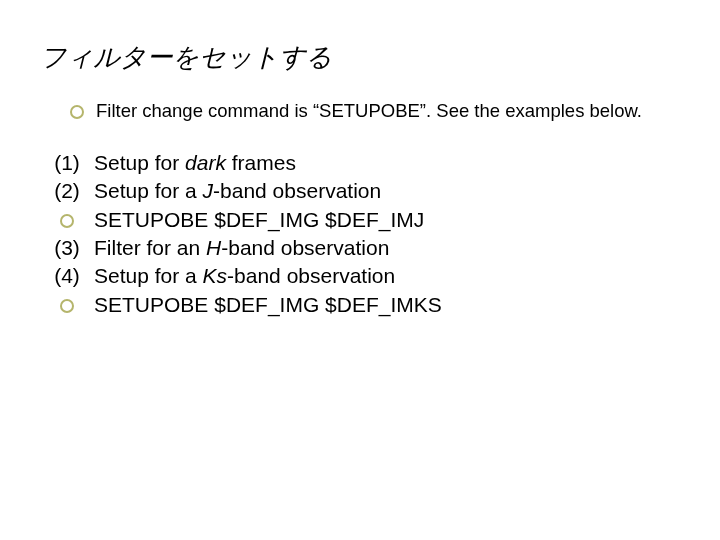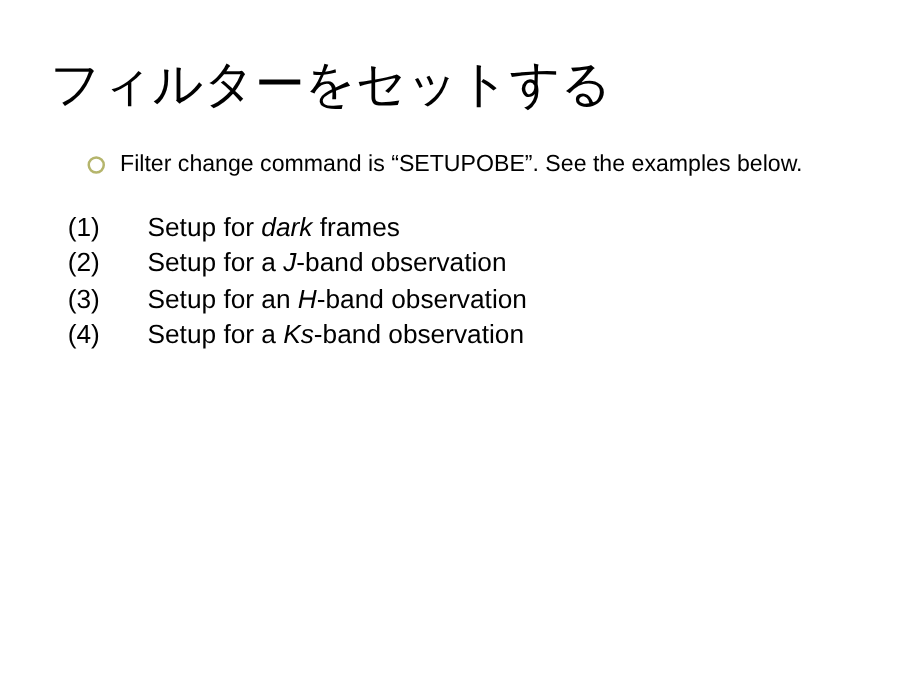--- a/index.html
+++ b/index.html
@@ -11,23 +11,24 @@
     font-family: Arial, "Hiragino Kaku Gothic ProN", "Yu Gothic", Meiryo, sans-serif;
     color: #000;
   }
   .slide {
     box-sizing: border-box;
     width: 720px;
     height: 540px;
     padding: 40px 40px 0 40px;
   }
   .title {
-    font-size: 40px;
+    font-size: 26px;
     font-weight: 400;
     margin: 0 0 24px 0;
+    font-style: italic;
   }
   .intro {
     display: flex;
     align-items: flex-start;
     margin: 0 0 26px 30px;
     font-size: 18.5px;
     line-height: 1.3;
     text-align: right;
   }
   .bullet-dot {
@@ -60,21 +61,20 @@
   .dot-col {
     width: 54px;
     display: flex;
     justify-content: center;
   }
   .list .bullet-dot {
     margin: 8px 0 0 0;
   }
   .txt {
     flex: 1;
-    margin-left: 24px;
   }
   .ital {
     font-style: italic;
   }
 </style>
 </head>
 <body>
 
 <div class="slide">
 
@@ -97,33 +97,45 @@
     </div>
 
     <div class="row">
       <span class="num-col">
           <span class="num">(2)</span>
         </span>
       <span class="txt">
         <span>Setup for a </span><span class="ital">J</span><span>-band observation</span>
       </span>
     </div>
+    <div class="row">
+      <span class="dot-col">
+          <span class="bullet-dot"></span>
+        </span>
+      <span class="txt">SETUPOBE  $DEF_IMG  $DEF_IMJ</span>
+    </div>
 
     <div class="row">
       <span class="num-col">
           <span class="num">(3)</span>
         </span>
       <span class="txt">
-        <span>Setup for an </span><span class="ital">H</span><span>-band observation</span>
+        <span>Filter for an </span><span class="ital">H</span><span>-band observation</span>
       </span>
     </div>
 
     <div class="row">
       <span class="num-col">
           <span class="num">(4)</span>
         </span>
       <span class="txt">
         <span>Setup for a </span><span class="ital">Ks</span><span>-band observation</span>
       </span>
     </div>
+    <div class="row">
+      <span class="dot-col">
+          <span class="bullet-dot"></span>
+        </span>
+      <span class="txt">SETUPOBE   $DEF_IMG  $DEF_IMKS</span>
+    </div>
 
   </div>
 </div>
 
 </body></html>

